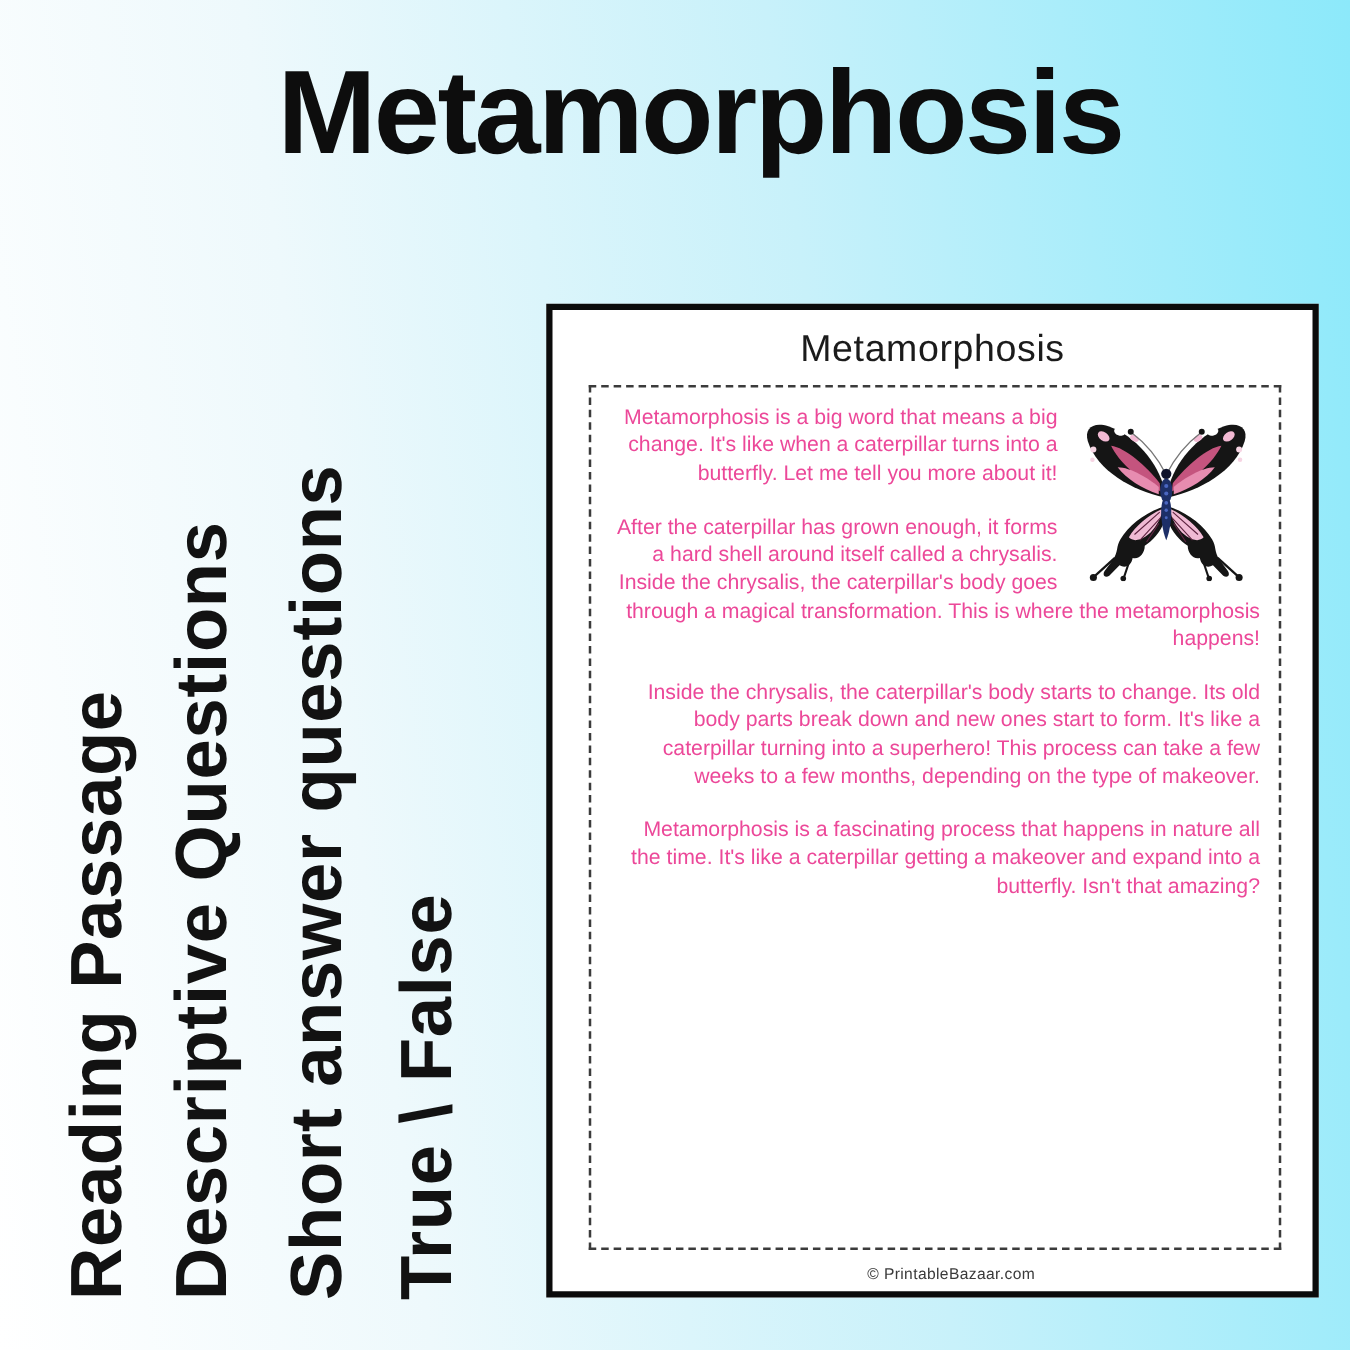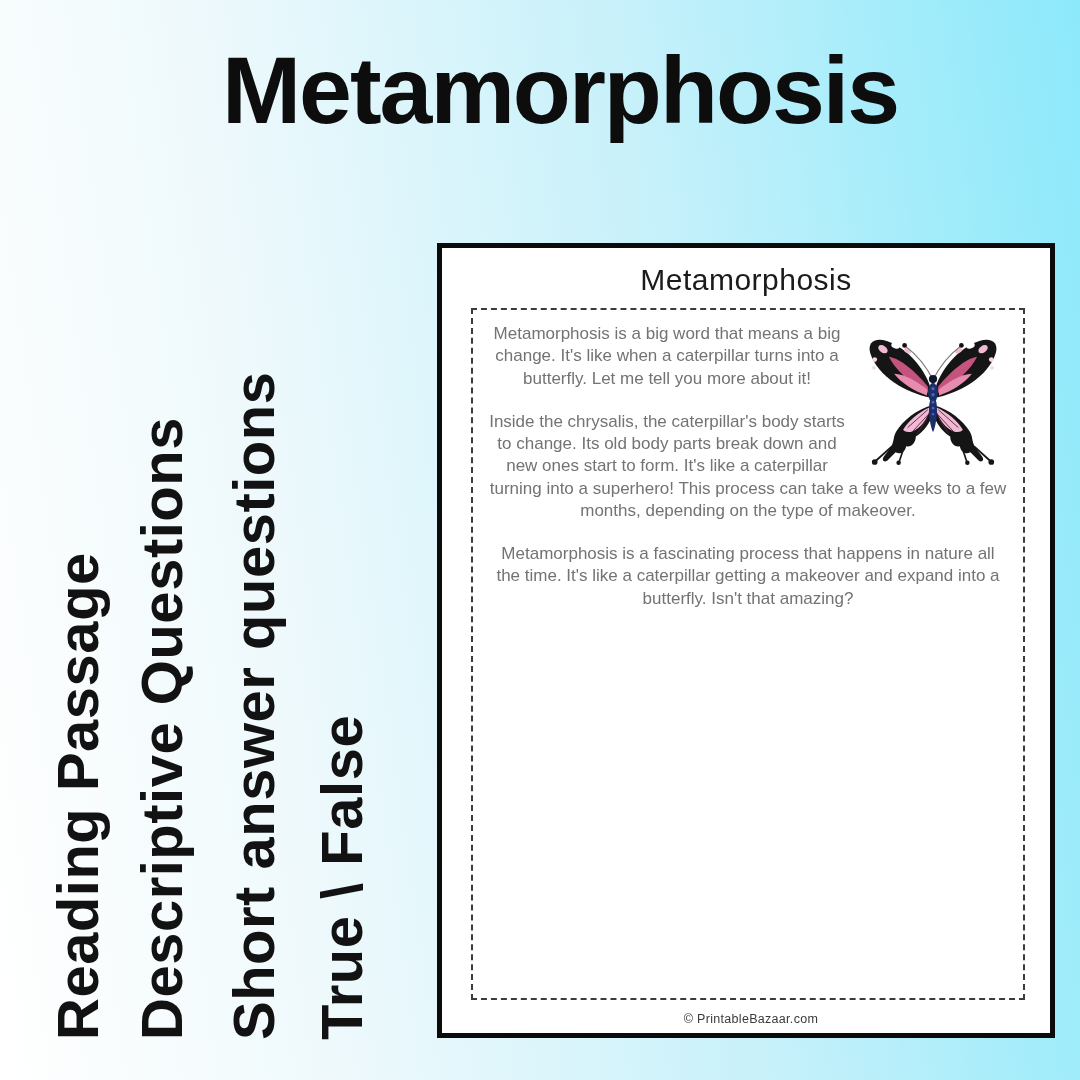--- a/index.html
+++ b/index.html
@@ -31,28 +31,28 @@
   .paper-title{
     margin:15px 0 0 0;text-align:center;font-size:30px;font-weight:400;
     color:#1b1b1b;letter-spacing:0.5px;
   }
   .passage-box{
     position:absolute;left:29px;right:25px;top:60px;bottom:33px;
     border:2px dashed #3b3b3b;box-sizing:border-box;
     padding:13px 15px 10px 15px;overflow:hidden;
   }
   .passage-box p{
-    margin:0 0 21px 0;font-size:17px;line-height:1.31;color:#737373;
-    text-align:center;
+    margin:0 0 21px 0;font-size:17px;line-height:1.31;color:#ec4899;
+    text-align:right;
   }
   .butterfly{
     float:right;width:150px;height:142px;margin:0 0 4px 12px;
   }
   .paper-footer{
-    position:absolute;left:5px;bottom:7px;width:100%;text-align:center;
+    position:absolute;left:15px;bottom:7px;width:100%;text-align:center;
     font-size:12.5px;color:#3a3a3a;letter-spacing:0.3px;
   }
 </style>
 </head>
 <body>
 
 <div class="main-title">Metamorphosis</div>
 
 <div class="side-label l1">Reading Passage</div>
 <div class="side-label l2">Descriptive Questions</div>
@@ -93,18 +93,19 @@
       <ellipse cx="100" cy="93" rx="6.5" ry="13" fill="#1d2f68"></ellipse>
       <path d="M100,100 C105,100 106,112 105,124 C104,134 102,142 100,146 C98,142 96,134 95,124 C94,112 95,100 100,100 Z" fill="#1d2f68"></path>
       <circle cx="100" cy="88" r="2.2" fill="#4a66c0"></circle>
       <circle cx="100" cy="96" r="2.2" fill="#4a66c0"></circle>
       <circle cx="100" cy="106" r="2" fill="#4a66c0"></circle>
       <circle cx="100" cy="114" r="1.8" fill="#4a66c0"></circle>
       <circle cx="100" cy="122" r="1.6" fill="#4a66c0"></circle>
     </svg>
 
     <p>Metamorphosis is a big word that means a big change. It's like when a caterpillar turns into a butterfly. Let me tell you more about it!</p>
+    <p>After the caterpillar has grown enough, it forms a hard shell around itself called a chrysalis. Inside the chrysalis, the caterpillar's body goes through a magical transformation. This is where the metamorphosis happens!</p>
     <p>Inside the chrysalis, the caterpillar's body starts to change. Its old body parts break down and new ones start to form. It's like a caterpillar turning into a superhero! This process can take a few weeks to a few months, depending on the type of makeover.</p>
     <p>Metamorphosis is a fascinating process that happens in nature all the time. It's like a caterpillar getting a makeover and expand into a butterfly. Isn't that amazing?</p>
   </div>
 
   <div class="paper-footer">© PrintableBazaar.com</div>
 </div>
 
 </body></html>

